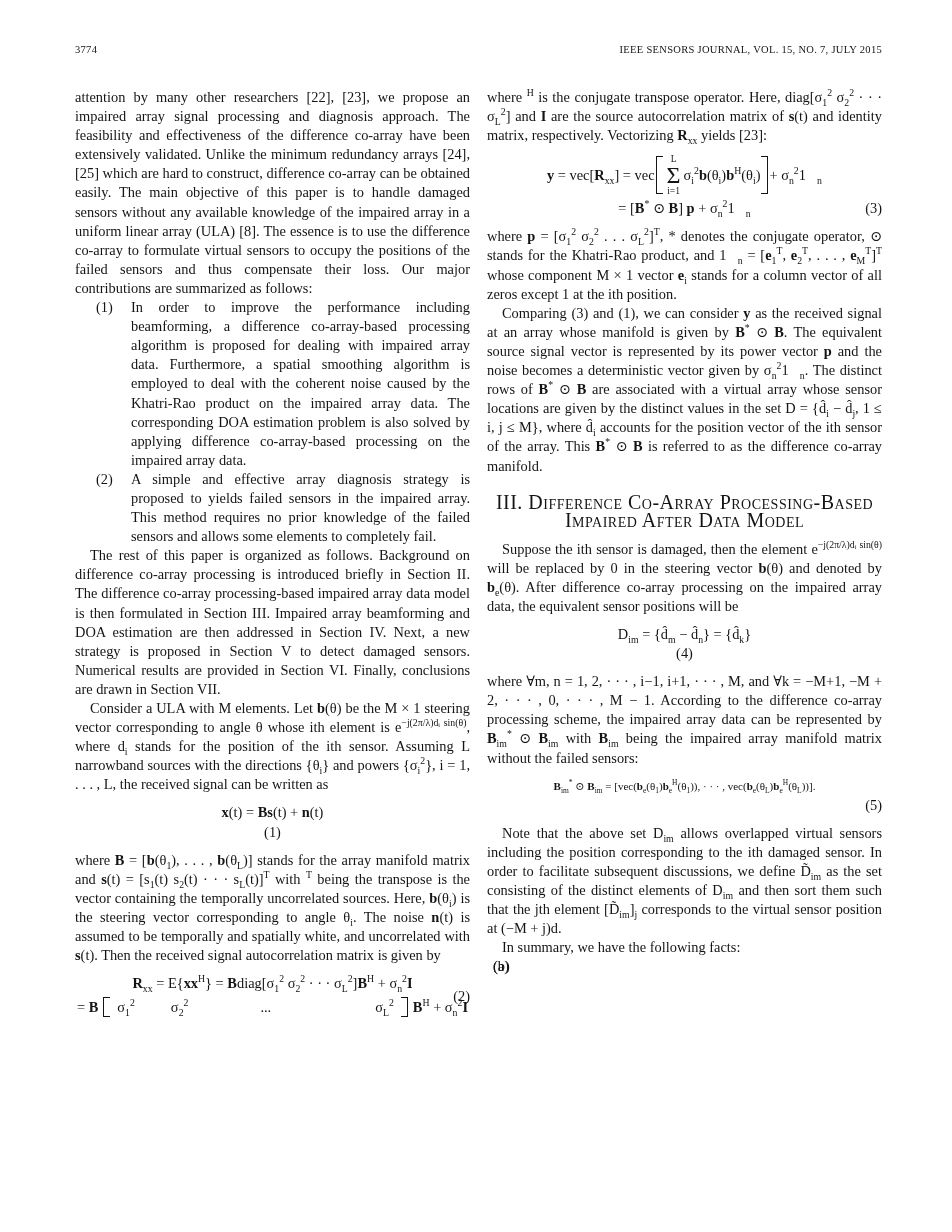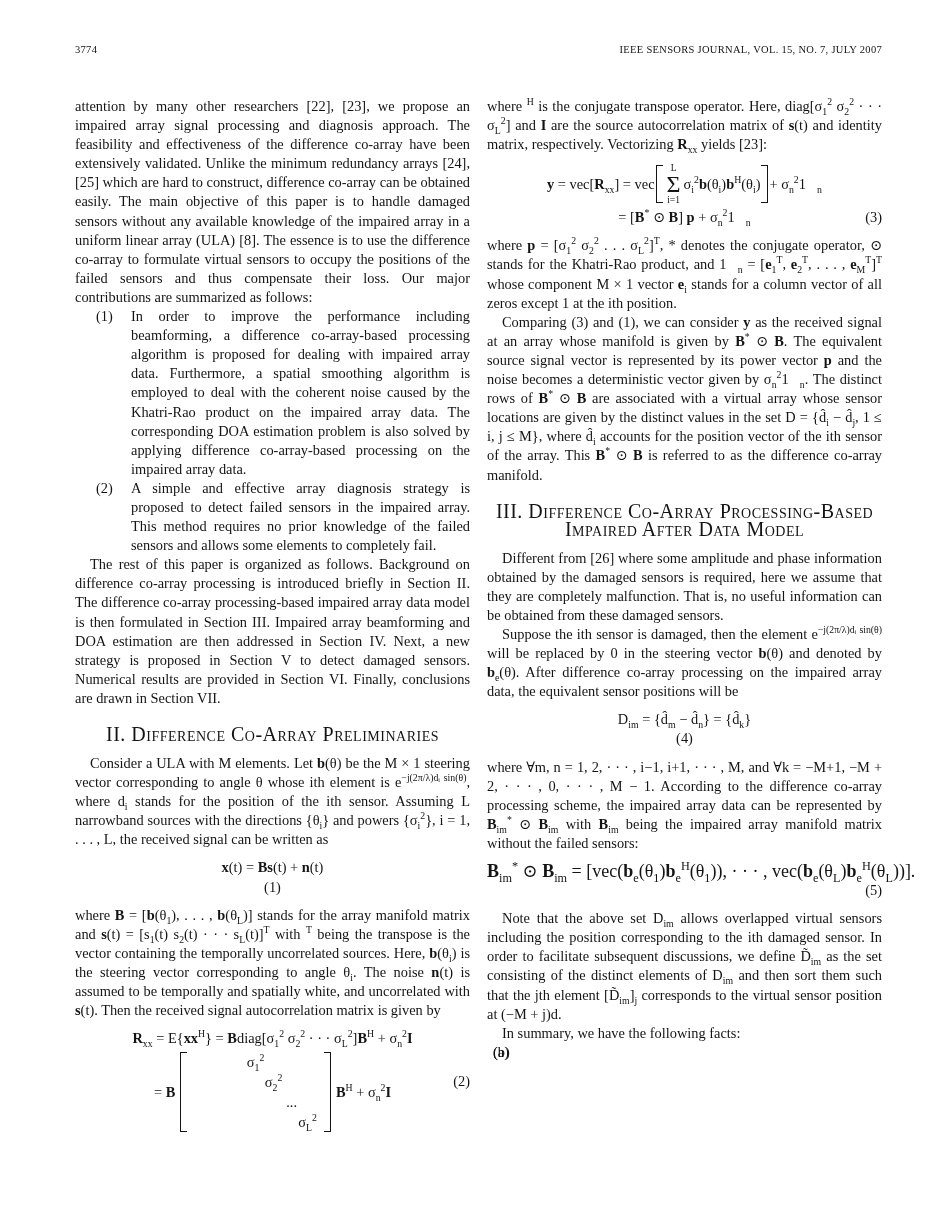--- a/index.html
+++ b/index.html
@@ -1,21 +1,21 @@
 <!DOCTYPE html>
 <html><head>
 <meta charset="utf-8">
 <style>
   html,body{margin:0;padding:0;background:#ffffff;}
   body{width:952px;height:1232px;overflow:hidden;color:#141414;
        font-family:"Liberation Serif","DejaVu Serif",serif;}
   .page{position:relative;width:952px;height:1232px;background:#fff;}
   .header{position:absolute;top:44px;left:75px;width:807px;display:flex;
           justify-content:space-between;font-size:10.5px;letter-spacing:0.3px;}
-  .cols{position:absolute;top:97px;left:75px;width:807px;display:flex;gap:17px;}
+  .cols{position:absolute;top:88px;left:75px;width:807px;display:flex;gap:17px;}
   .col{width:395px;font-size:14.4px;line-height:19.1px;text-align:justify;}
   p{margin:0;}
   .indent{text-indent:15px;}
   sub,sup{font-size:68%;line-height:0;}
   .li{position:relative;padding-left:56px;}
   .li .num{position:absolute;left:21px;top:0;text-indent:0;}
   .fact{position:relative;padding-left:34px;text-align:left;}
   .fact .num{position:absolute;left:6px;top:0;}
   .sec-head{text-align:center;font-variant:small-caps;letter-spacing:0.5px;
             font-size:20px;margin:17px 0 11px 0;line-height:18px;text-indent:0;}
@@ -27,56 +27,55 @@
   .eq-line{text-align:center;}
   .eq-row{display:flex;align-items:center;justify-content:center;}
   .abs-tag{position:absolute;right:0;top:50%;transform:translateY(-50%);}
   .sum{display:inline-flex;flex-direction:column;align-items:center;margin:0 3px;}
   .sum .lim{font-size:9.5px;line-height:10px;}
   .sum .sig{font-size:24px;line-height:22px;}
   .bb{flex:none;width:6px;align-self:stretch;margin:2px 1px;}
   .bb.l{border:1.5px solid #141414;border-right:none;}
   .bb.r{border:1.5px solid #141414;border-left:none;}
   .matrix{display:inline-flex;align-items:stretch;margin:0 4px;}
-  .mx-rows{display:flex;flex-direction:column;padding:2px 6px;align-items:center;}
+  .mx-rows{display:flex;flex-direction:row;padding:2px 6px;}
   .mx-rows span{display:block;line-height:20px;text-align:left;}
   .mx-rows span:nth-child(2){padding-left:36px;}
   .mx-rows span:nth-child(3){padding-left:72px;}
   .mx-rows span:nth-child(4){padding-left:104px;}
-  .eq5-body{text-align:center;font-size:18px;white-space:nowrap;}
+  .eq5-body{text-align:center;font-size:11px;white-space:nowrap;}
   .eq5-tag{text-align:right;}
   .eq2-row{display:flex;align-items:center;justify-content:center;margin-top:2px;}
 </style>
 </head>
 <body>
 
 <div class="page">
 
   <div class="header">
     <span>3774</span>
-    <span>IEEE SENSORS JOURNAL, VOL. 15, NO. 7, JULY 2007</span>
+    <span>IEEE SENSORS JOURNAL, VOL. 15, NO. 7, JULY 2015</span>
   </div>
 
   <div class="cols">
 
     <div class="col">
       <p>attention by many other researchers [22], [23], we propose an impaired array signal processing and diagnosis approach. The feasibility and effectiveness of the difference co-array have been extensively validated. Unlike the minimum redundancy arrays [24], [25] which are hard to construct, difference co-array can be obtained easily. The main objective of this paper is to handle damaged sensors without any available knowledge of the impaired array in a uniform linear array (ULA) [8]. The essence is to use the difference co-array to formulate virtual sensors to occupy the positions of the failed sensors and thus compensate their loss. Our major contributions are summarized as follows:</p>
 
       <div class="li">
         <span class="num">(1)</span>
         <span>In order to improve the performance including beamforming, a difference co-array-based processing algorithm is proposed for dealing with impaired array data. Furthermore, a spatial smoothing algorithm is employed to deal with the coherent noise caused by the Khatri-Rao product on the impaired array data. The corresponding DOA estimation problem is also solved by applying difference co-array-based processing on the impaired array data.</span>
       </div>
       <div class="li">
         <span class="num">(2)</span>
-        <span>A simple and effective array diagnosis strategy is proposed to detect failed sensors in the impaired array. This method requires no prior knowledge of the failed sensors and allows some elements to completely fail.</span>
+        <span>A simple and effective array diagnosis strategy is proposed to yields failed sensors in the impaired array. This method requires no prior knowledge of the failed sensors and allows some elements to completely fail.</span>
       </div>
 
       <p class="indent">The rest of this paper is organized as follows. Background on difference co-array processing is introduced briefly in Section II. The difference co-array processing-based impaired array data model is then formulated in Section III. Impaired array beamforming and DOA estimation are then addressed in Section IV. Next, a new strategy is proposed in Section V to detect damaged sensors. Numerical results are provided in Section VI. Finally, conclusions are drawn in Section VII.</p>
 
-      <p class="sec-head">II. Difference Co-Array Preliminaries</p>
 
       <p class="indent">Consider a ULA with M elements. Let <b>b</b>(θ) be the M × 1 steering vector corresponding to angle θ whose ith element is e<sup>−j(2π/λ)dᵢ sin(θ)</sup>, where d<sub>i</sub> stands for the position of the ith sensor. Assuming L narrowband sources with the directions {θ<sub>i</sub>} and powers {σ<sub>i</sub><sup>2</sup>}, i = 1, . . . , L, the received signal can be written as</p>
 
       <div class="equation">
         <span class="eq-body"><b>x</b>(t) = <b>Bs</b>(t) + <b>n</b>(t)</span>
         <span class="eq-tag">(1)</span>
       </div>
 
       <p>where <b>B</b> = [<b>b</b>(θ<sub>1</sub>), . . . , <b>b</b>(θ<sub>L</sub>)] stands for the array manifold matrix and <b>s</b>(t) = [s<sub>1</sub>(t) s<sub>2</sub>(t) · · · s<sub>L</sub>(t)]<sup>T</sup> with <sup>T</sup> being the transpose is the vector containing the temporally uncorrelated sources. Here, <b>b</b>(θ<sub>i</sub>) is the steering vector corresponding to angle θ<sub>i</sub>. The noise <b>n</b>(t) is assumed to be temporally and spatially white, and uncorrelated with <b>s</b>(t). Then the received signal autocorrelation matrix is given by</p>
 
@@ -123,21 +122,20 @@
       </div>
 
       <p>where <b>p</b> = [σ<sub>1</sub><sup>2</sup> σ<sub>2</sub><sup>2</sup> . . . σ<sub>L</sub><sup>2</sup>]<sup>T</sup>, * denotes the conjugate operator, ⊙ stands for the Khatri-Rao product, and 1⃗<sub>n</sub> = [<b>e</b><sub>1</sub><sup>T</sup>, <b>e</b><sub>2</sub><sup>T</sup>, . . . , <b>e</b><sub>M</sub><sup>T</sup>]<sup>T</sup> whose component M × 1 vector <b>e</b><sub>i</sub> stands for a column vector of all zeros except 1 at the ith position.</p>
       <p class="indent">Comparing (3) and (1), we can consider <b>y</b> as the received signal at an array whose manifold is given by <b>B</b><sup>*</sup> ⊙ <b>B</b>. The equivalent source signal vector is represented by its power vector <b>p</b> and the noise becomes a deterministic vector given by σ<sub>n</sub><sup>2</sup>1⃗<sub>n</sub>. The distinct rows of <b>B</b><sup>*</sup> ⊙ <b>B</b> are associated with a virtual array whose sensor locations are given by the distinct values in the set D = {d̂<sub>i</sub> − d̂<sub>j</sub>, 1 ≤ i, j ≤ M}, where d̂<sub>i</sub> accounts for the position vector of the ith sensor of the array. This <b>B</b><sup>*</sup> ⊙ <b>B</b> is referred to as the difference co-array manifold.</p>
 
       <p class="sec-head">
         <span>III. Difference Co-Array Processing-Based</span>
         <span class="l2">Impaired After Data Model</span>
       </p>
 
-      <p class="indent">Different from [26] where some amplitude and phase information obtained by the damaged sensors is required, here we assume that they are completely malfunction. That is, no useful information can be obtained from these damaged sensors.</p>
       <p class="indent">Suppose the ith sensor is damaged, then the element e<sup>−j(2π/λ)dᵢ sin(θ)</sup> will be replaced by 0 in the steering vector <b>b</b>(θ) and denoted by <b>b</b><sub>e</sub>(θ). After difference co-array processing on the impaired array data, the equivalent sensor positions will be</p>
 
       <div class="equation">
         <span class="eq-body">D<sub>im</sub> = {d̂<sub>m</sub> − d̂<sub>n</sub>} = {d̂<sub>k</sub>}</span>
         <span class="eq-tag">(4)</span>
       </div>
 
       <p>where ∀m, n = 1, 2, · · · , i−1, i+1, · · · , M, and ∀k = −M+1, −M + 2, · · · , 0, · · · , M − 1. According to the difference co-array processing scheme, the impaired array data can be represented by <b>B</b><sub>im</sub><sup>*</sup> ⊙ <b>B</b><sub>im</sub> with <b>B</b><sub>im</sub> being the impaired array manifold matrix without the failed sensors:</p>
 
       <div class="eq-block">

